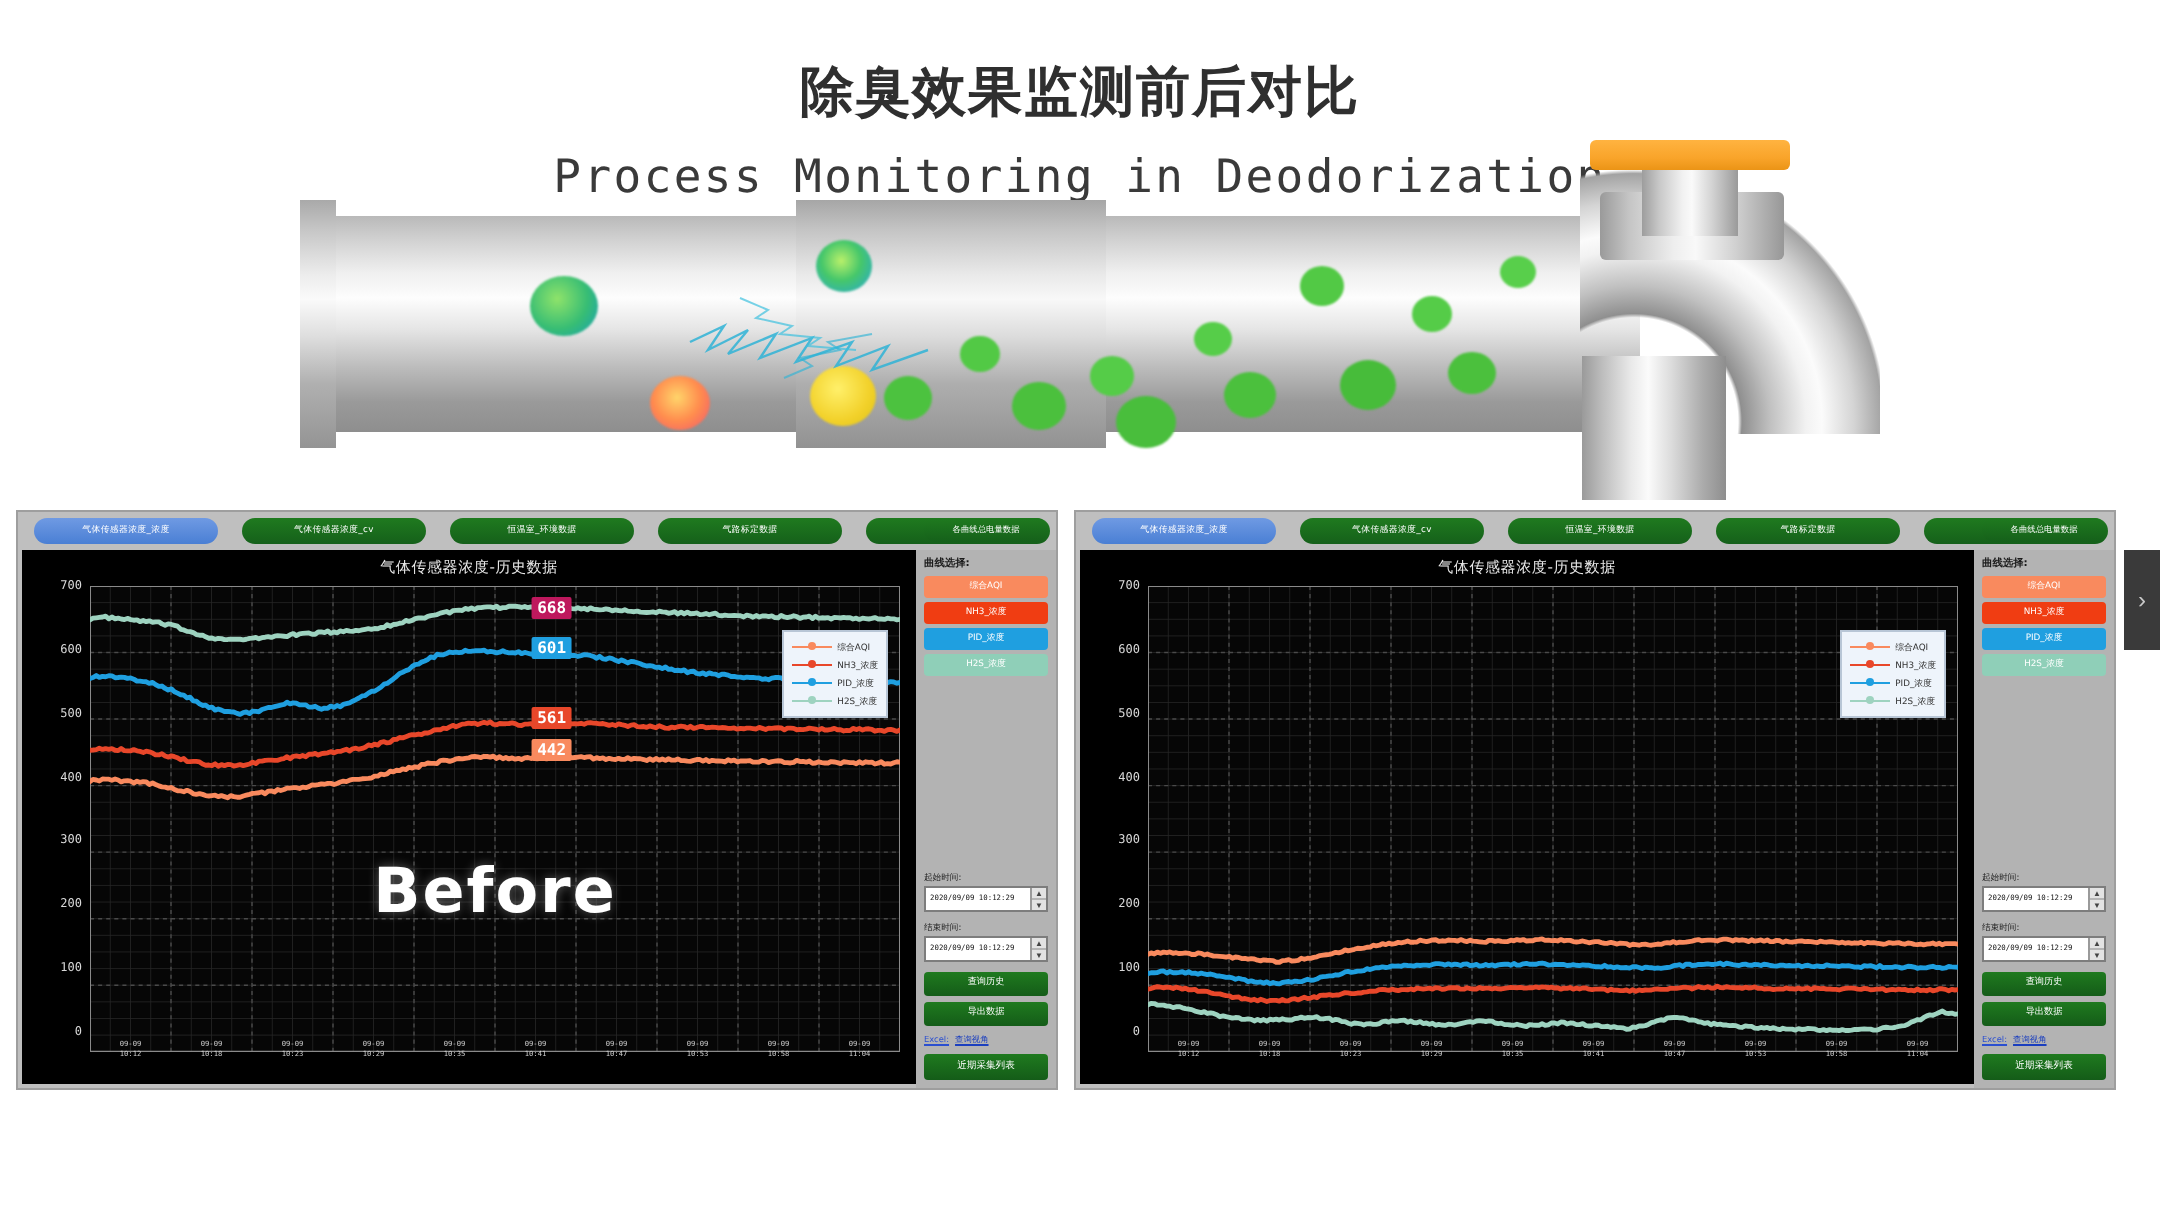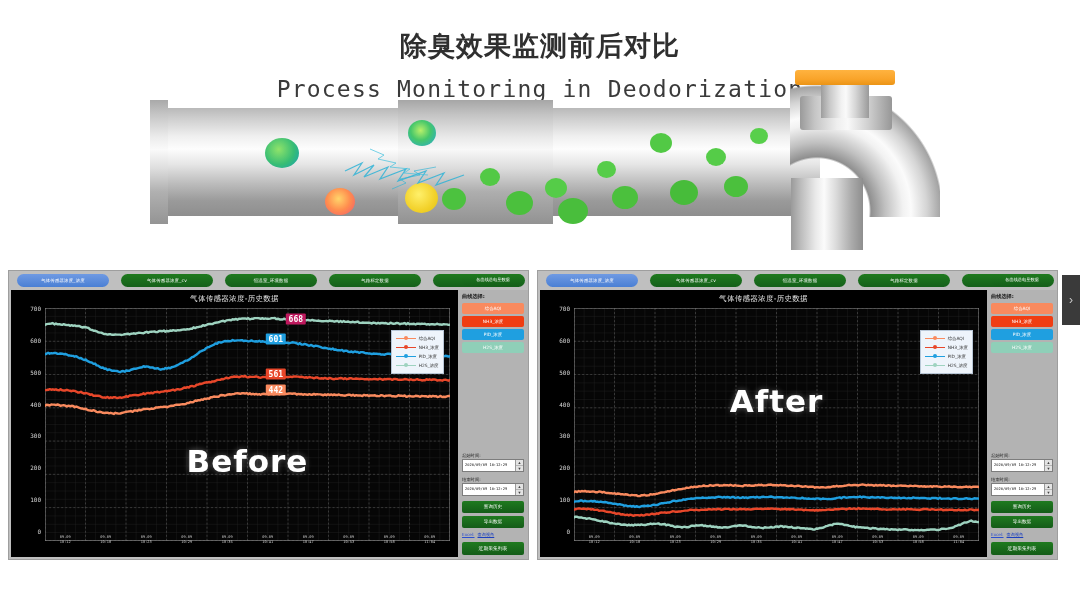--- a/index.html
+++ b/index.html
@@ -71,21 +71,21 @@
   .valve-handle {
     position:absolute; left:645px; top:42px; width:100px; height:15px; border-radius:3px;
     background: linear-gradient(to bottom, #ffb340 0%, #f9a42a 60%, #eb9416 100%);
   }
 
   .blob { position:absolute; border-radius:50%; filter: blur(0.6px); }
   .zap { position:absolute; }
 
   
   .dash {
-    position:absolute; top:270px; height:290px;
+    position:absolute; top:255px; height:290px;
     background:#bfbfbf; border:1px solid #9e9e9e;
     display:flex; flex-direction:column;
   }
   .dash-left  { left:8px;   width:521px; }
   .dash-right { left:537px; width:521px; }
 
   .tabbar {
     height:19px; background:#bfbfbf; position:relative; flex:0 0 19px;
   }
   .tab {
@@ -375,21 +375,21 @@
               <div class="axis-x-label" style="left:25%">09-09<br>10:23</div>
               <div class="axis-x-label" style="left:35%">09-09<br>10:29</div>
               <div class="axis-x-label" style="left:45%">09-09<br>10:35</div>
               <div class="axis-x-label" style="left:55.00000000000001%">09-09<br>10:41</div>
               <div class="axis-x-label" style="left:65%">09-09<br>10:47</div>
               <div class="axis-x-label" style="left:75%">09-09<br>10:53</div>
               <div class="axis-x-label" style="left:85%">09-09<br>10:58</div>
               <div class="axis-x-label" style="left:95%">09-09<br>11:04</div>
             </div>
           <div id="tags0">
-              <div class="val-tag" style="left:57%; top:5%; background:#be185d;margin-left:20px;">668</div>
+              <div class="val-tag" style="left:57%; top:5%; background:#be185d;">668</div>
               <div class="val-tag" style="left:57%; top:13.857142857142854%; background:#1f9fe0;">601</div>
               <div class="val-tag" style="left:57%; top:29.571428571428566%; background:#e8472a;">561</div>
               <div class="val-tag" style="left:57%; top:36.857142857142854%; background:#f98a5e;">442</div>
             </div>
           <div class="big-word" style="top:135px;">Before</div>
           <div class="legend">
             <div class="leg-row">
               <span class="leg-line" style="background:#f98a5e;">
                   <i class="leg-dot" style="background:#f98a5e;"></i>
                 </span>
@@ -580,21 +580,20 @@
               <div class="axis-x-label" style="left:25%">09-09<br>10:23</div>
               <div class="axis-x-label" style="left:35%">09-09<br>10:29</div>
               <div class="axis-x-label" style="left:45%">09-09<br>10:35</div>
               <div class="axis-x-label" style="left:55.00000000000001%">09-09<br>10:41</div>
               <div class="axis-x-label" style="left:65%">09-09<br>10:47</div>
               <div class="axis-x-label" style="left:75%">09-09<br>10:53</div>
               <div class="axis-x-label" style="left:85%">09-09<br>10:58</div>
               <div class="axis-x-label" style="left:95%">09-09<br>11:04</div>
             </div>
           <div id="tags1"></div>
-          <div class="big-word" style="top:75px;">After</div>
           <div class="legend">
             <div class="leg-row">
               <span class="leg-line" style="background:#f98a5e;">
                   <i class="leg-dot" style="background:#f98a5e;"></i>
                 </span>
               <span class="leg-txt">综合AQI</span>
             </div>
             <div class="leg-row">
               <span class="leg-line" style="background:#e8472a;">
                   <i class="leg-dot" style="background:#e8472a;"></i>

